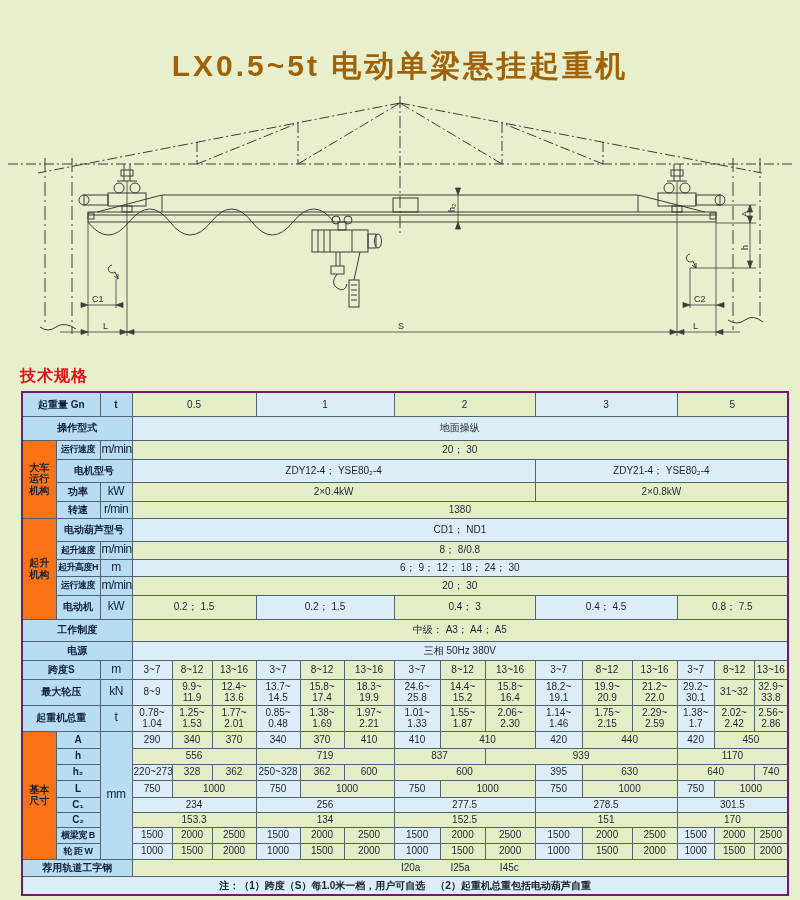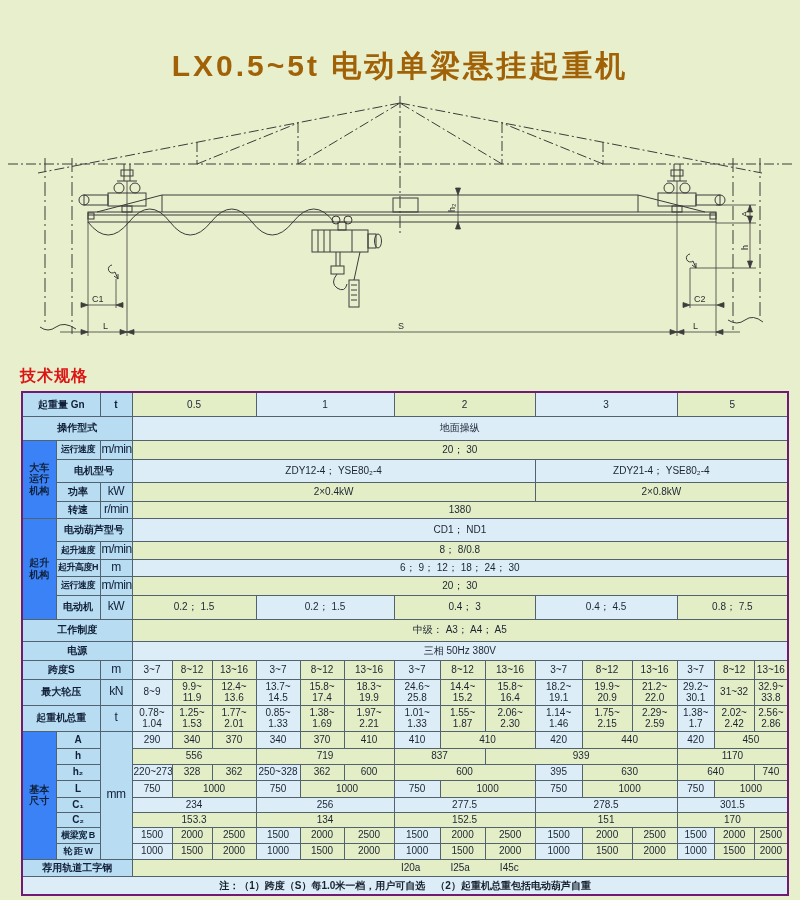--- a/index.html
+++ b/index.html
@@ -27,21 +27,21 @@
     border:1px solid #52626e;
     text-align:center;vertical-align:middle;
     font-size:10px;line-height:1.15;
     padding:0 1px;overflow:hidden;white-space:pre-line;
   }
   td.g{background:#e4eec6;}
   td.b{background:#dcedf8;}
   td.lbl{background:#b8dcf2;font-weight:bold;font-size:10.5px;color:#102038;}
   td.lbl.sm{font-size:9px;letter-spacing:-0.5px;}
   td.lbl.un{font-weight:normal;font-size:12px;letter-spacing:-0.5px;}
-  td.grp{background:#3b82f6;font-weight:bold;font-size:10.5px;color:#102038;line-height:1.2;}
+  td.grp{background:#f97316;font-weight:bold;font-size:10.5px;color:#102038;line-height:1.2;}
   td.two{font-size:9.5px;}
   td.note{text-align:left;padding-left:10px;font-size:11px;font-weight:bold;color:#15202e;}
   svg text{fill:#2e2e2e;font-family:"Liberation Sans","DejaVu Sans",sans-serif;}
 </style>
 </head>
 <body>
 
 <div class="title">LX0.5~5t 电动单梁悬挂起重机</div>
 
 <svg class="drawing" width="800" height="285" viewBox="0 0 800 285">
@@ -336,21 +336,21 @@
       <tr style="height: 26px; margin-left: 44px;">
         <td colspan="2" class="lbl">起重机总重</td>
         <td class="lbl un">t</td>
         <td class="b two">0.78~
 1.04</td>
         <td class="g two">1.25~
 1.53</td>
         <td class="g two">1.77~
 2.01</td>
         <td class="b two">0.85~
-1.33</td>
+0.48</td>
         <td class="g two">1.38~
 1.69</td>
         <td class="g two">1.97~
 2.21</td>
         <td class="b two">1.01~
 1.33</td>
         <td class="g two">1.55~
 1.87</td>
         <td class="g two">2.06~
 2.30</td>

